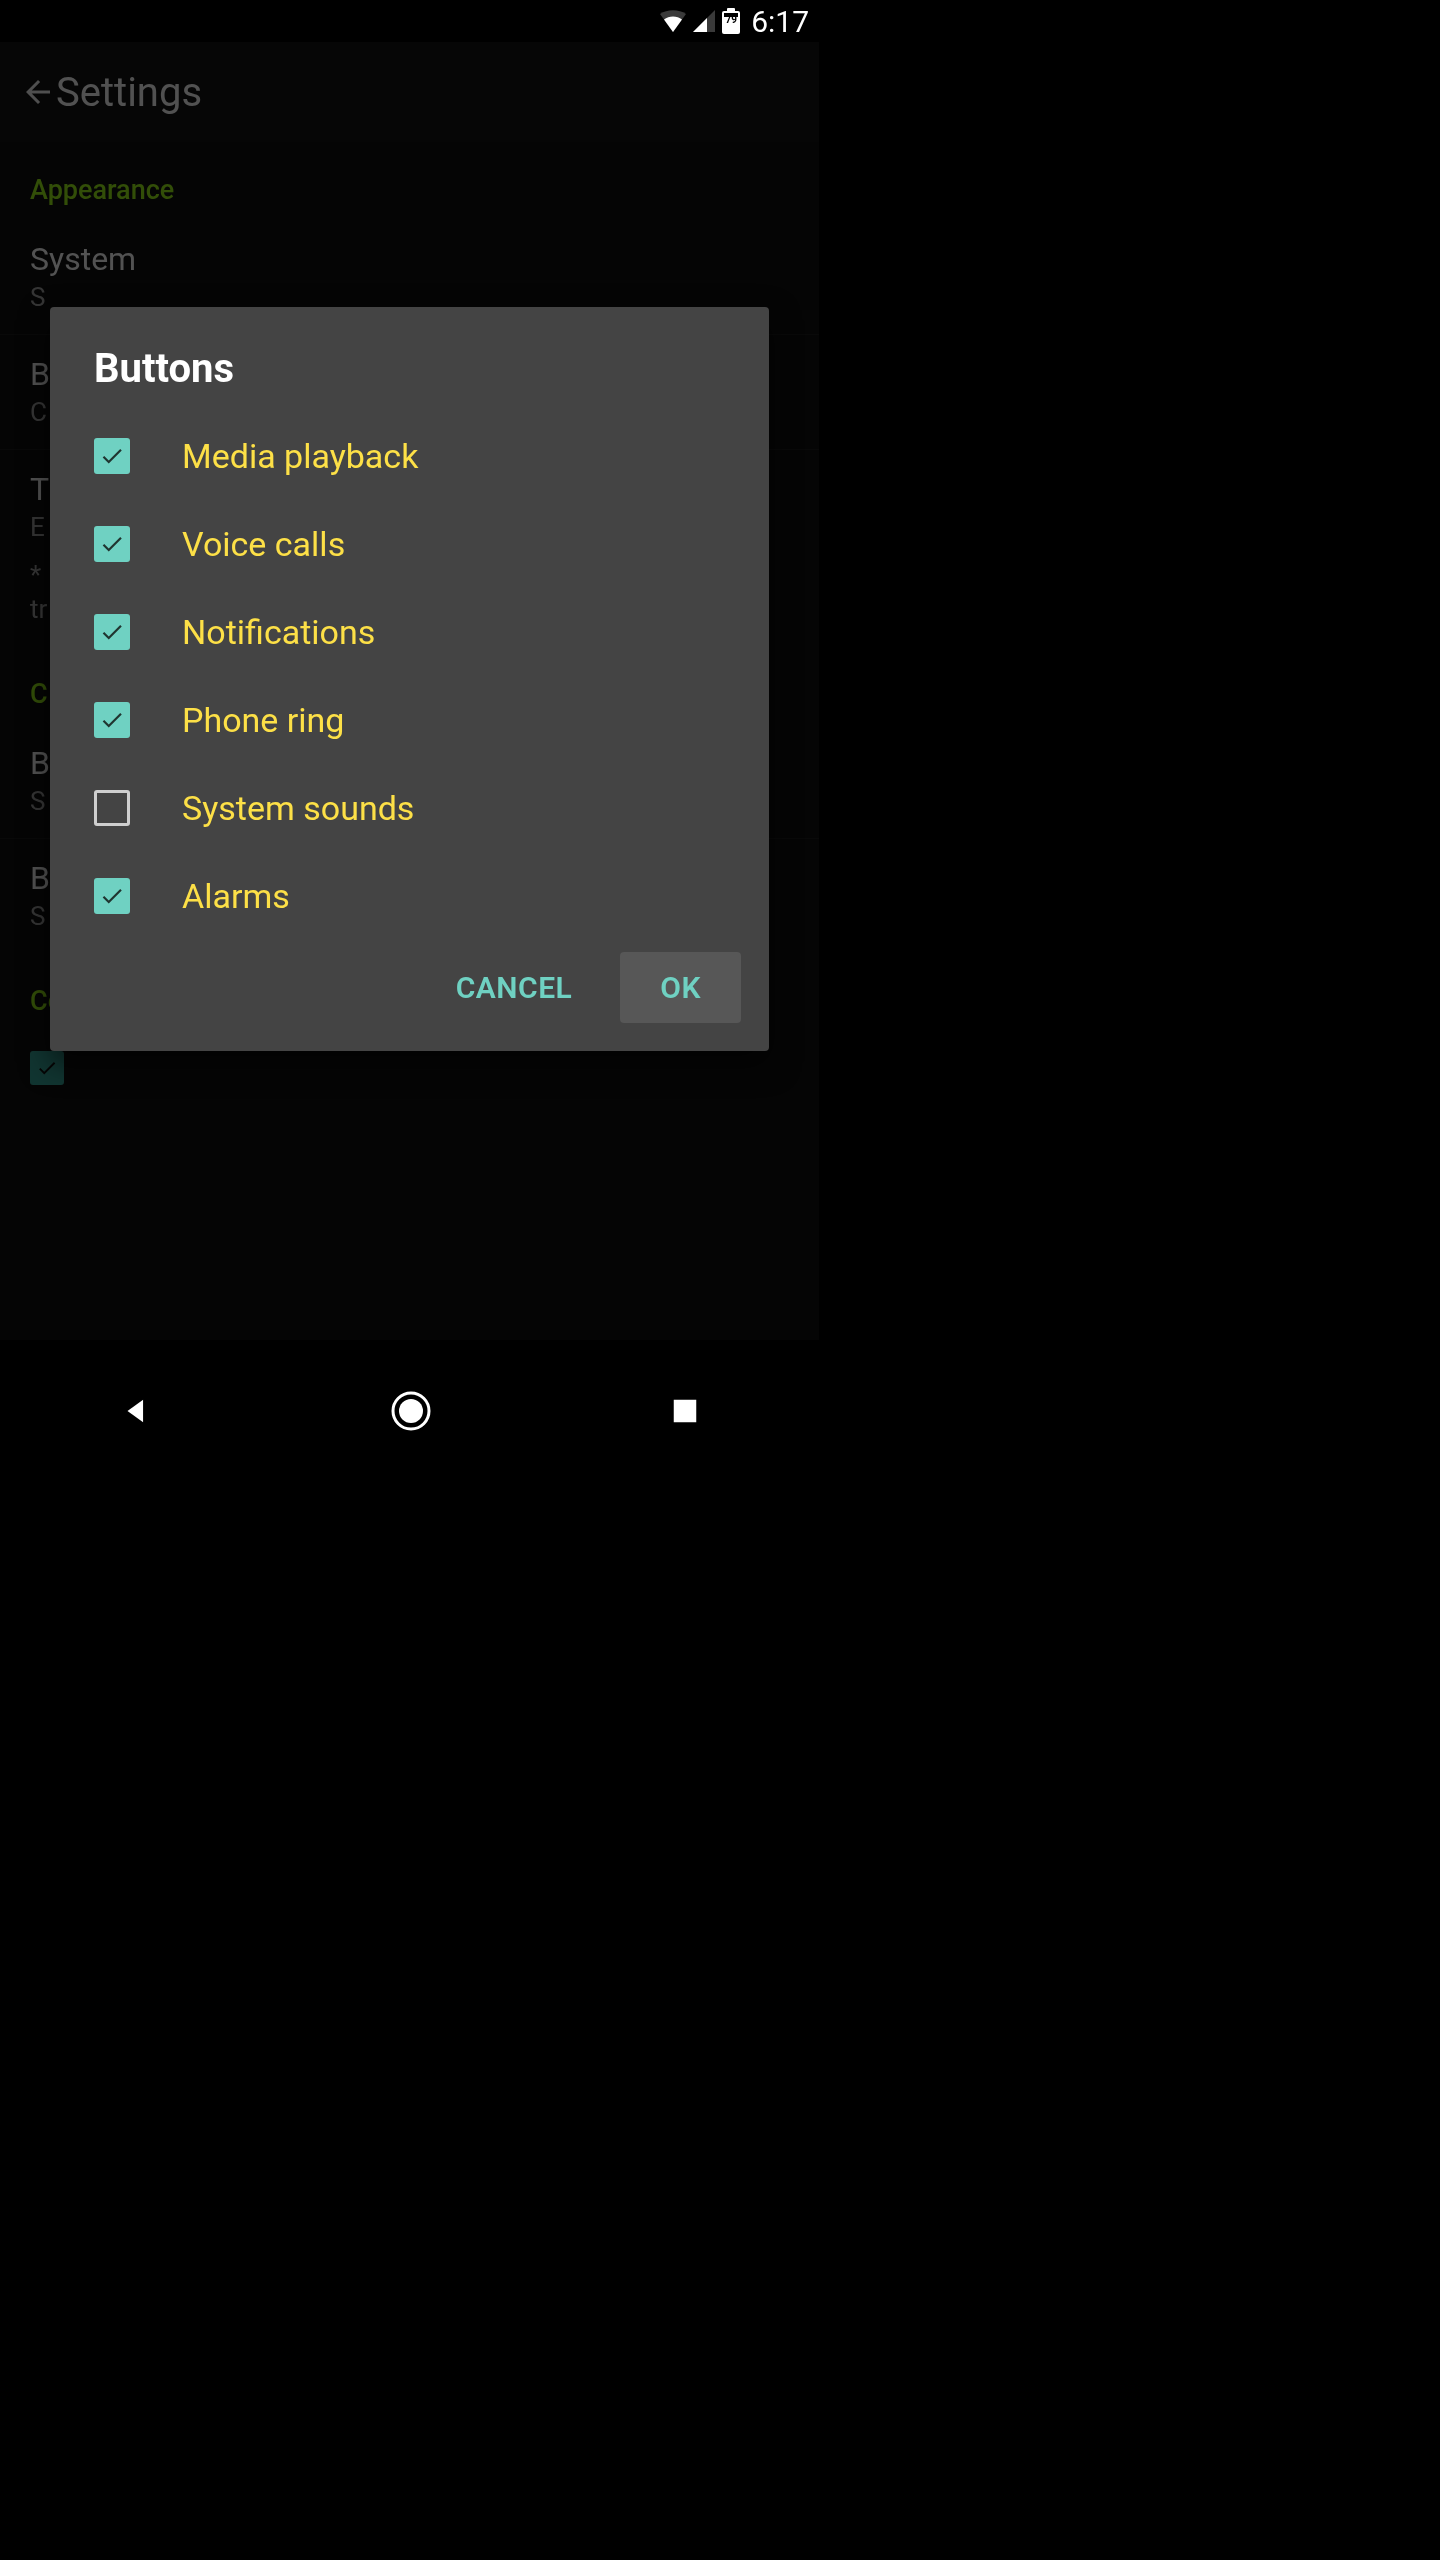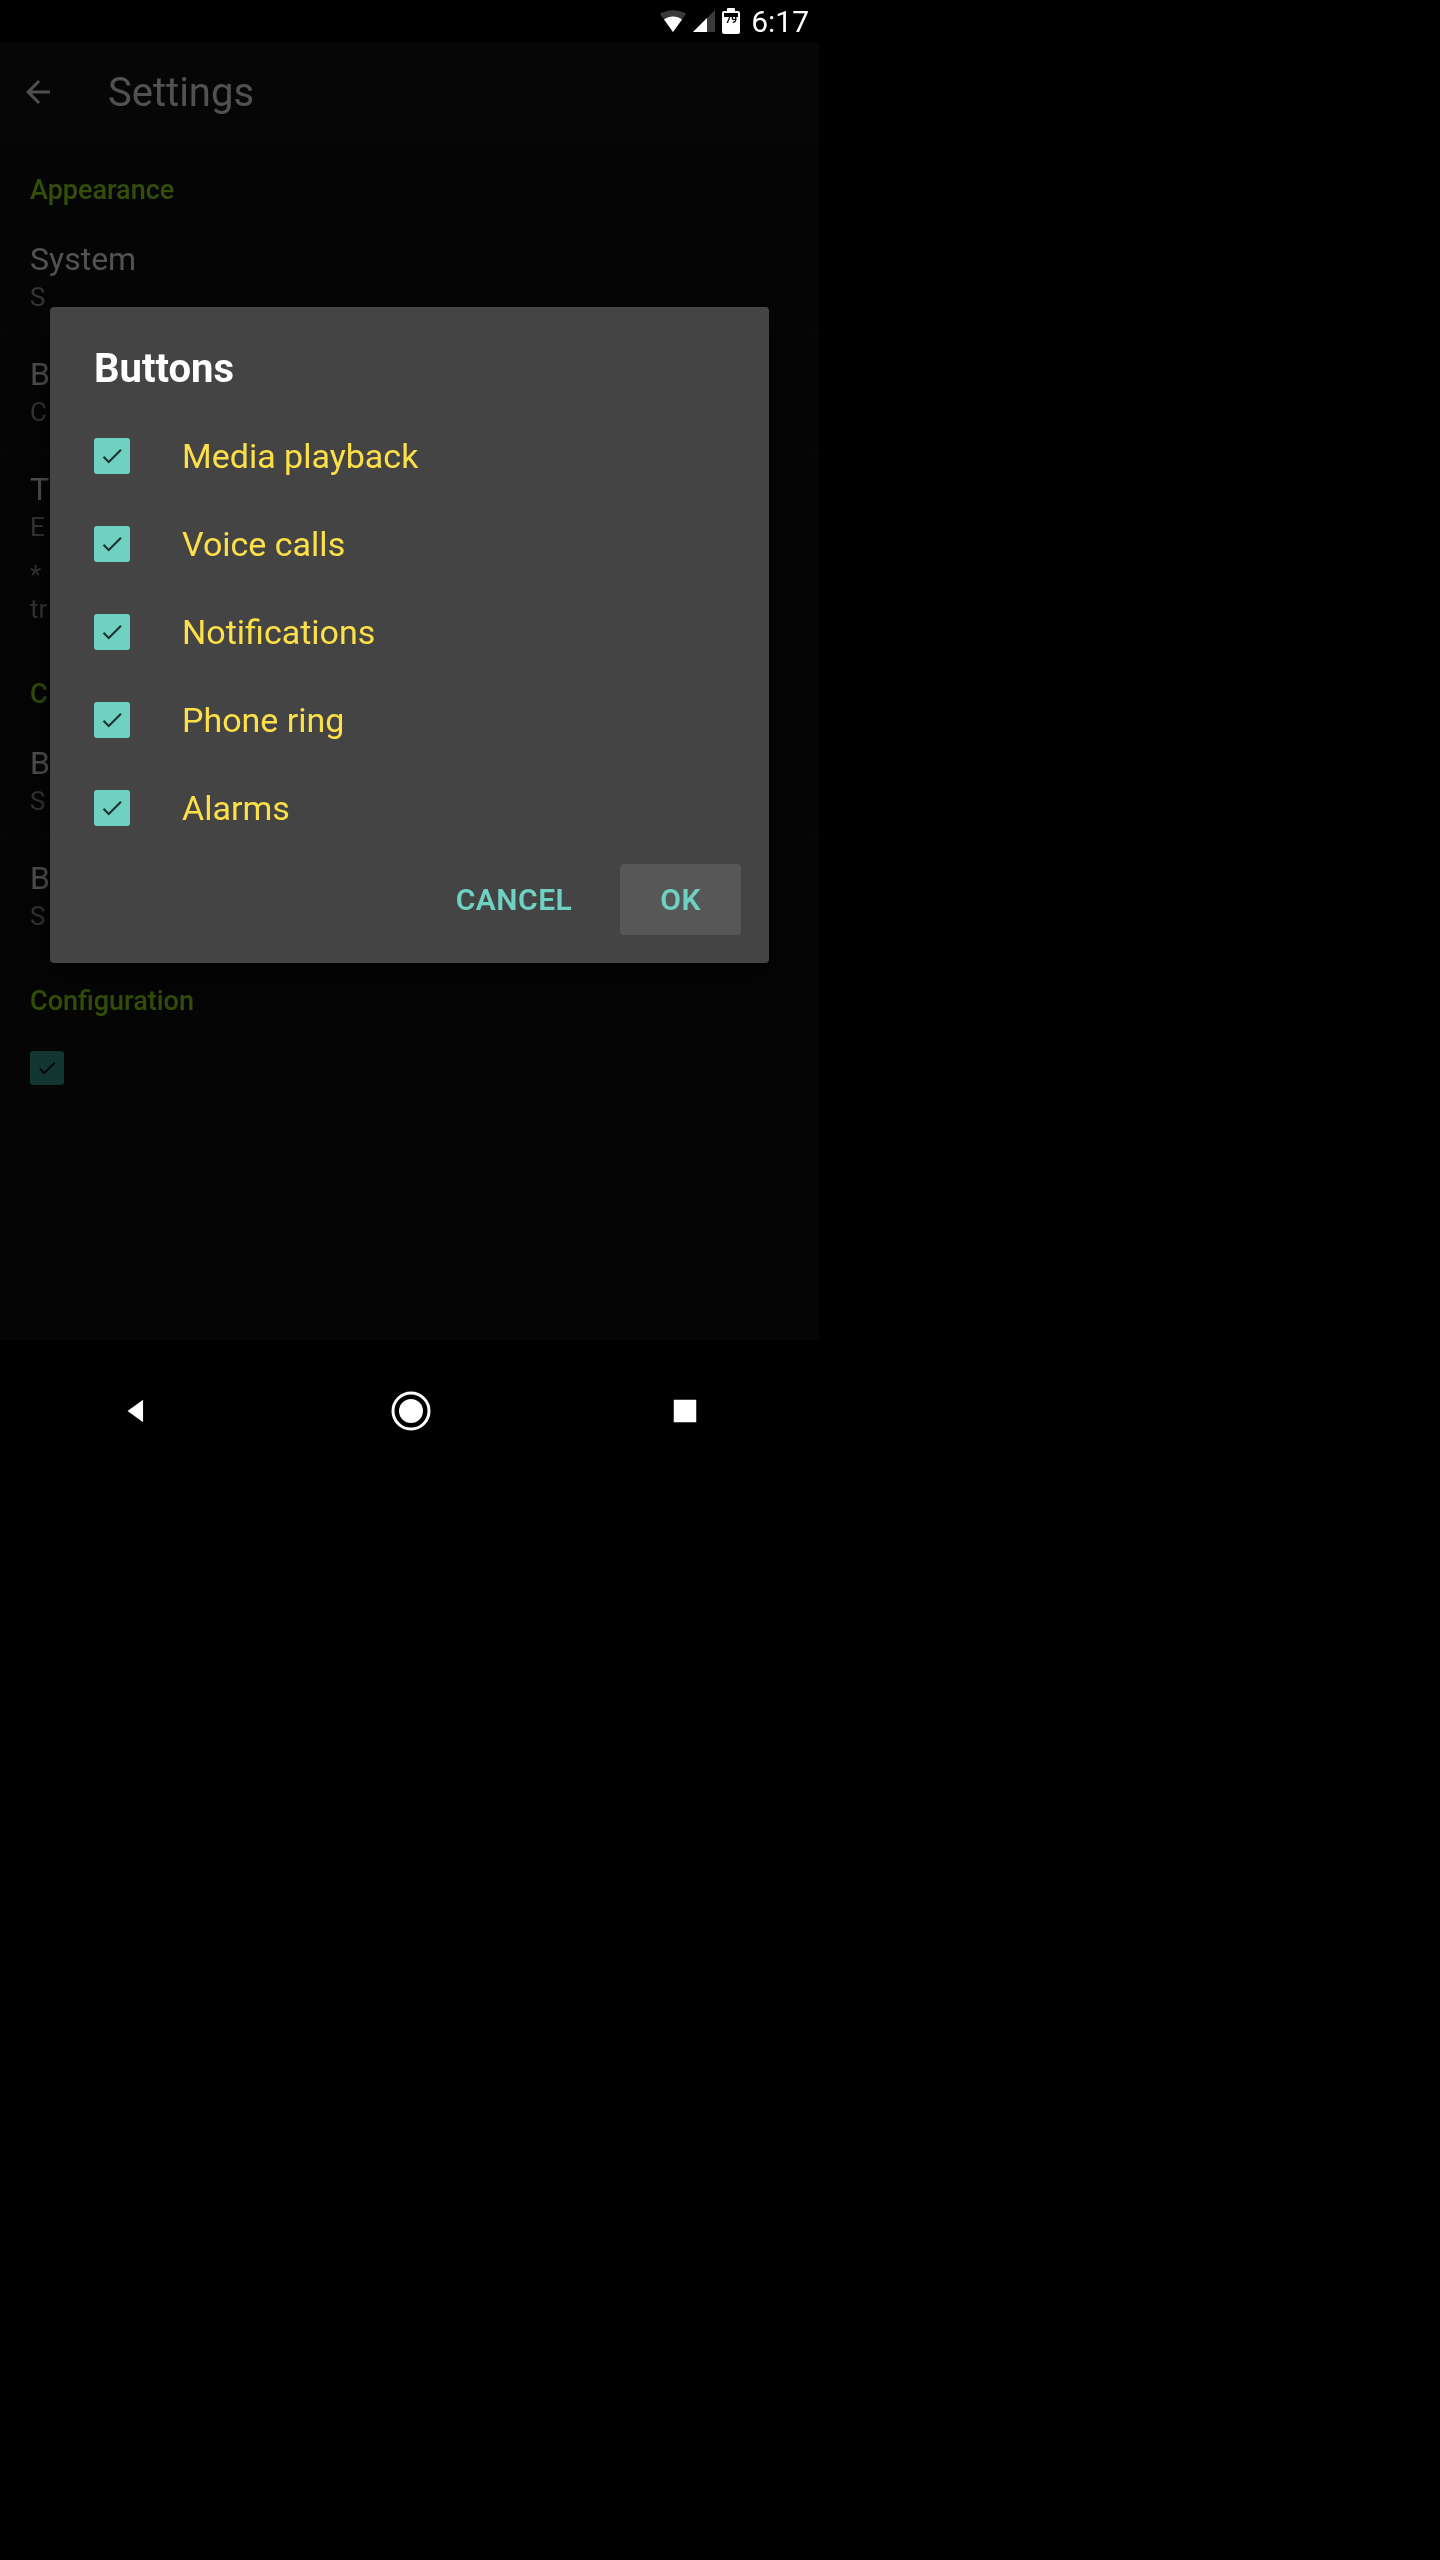--- a/index.html
+++ b/index.html
@@ -48,21 +48,20 @@
     height: 1298px;
     background: #0e0e0e;
     opacity: 0.38;
     overflow: hidden;
   }
   .appbar {
     height: 100px;
     display:flex;
     align-items:center;
     padding: 0 20px;
-    gap: 52px;
     background: #111;
   }
   .appbar .back svg { display:block; }
   .appbar .title {
     font-size: 40px;
     color: #d4d4d4;
     font-weight: 400;
   }
   .section-label {
     color: #84cc16;
@@ -260,20 +259,24 @@
 
   <div class="opt">
     <div class="checkbox checked">
       <svg width="26" height="26" viewBox="0 0 24 24">
           <path d="M9 16.17 4.83 12l-1.42 1.41L9 19 21 7l-1.41-1.41z" fill="#203530"></path>
         </svg>
     </div>
     <div class="opt-label">Phone ring</div>
   </div>
 
+  <div class="opt">
+    <div class="checkbox unchecked"></div>
+    <div class="opt-label">System sounds</div>
+  </div>
 
   <div class="opt">
     <div class="checkbox checked">
       <svg width="26" height="26" viewBox="0 0 24 24">
           <path d="M9 16.17 4.83 12l-1.42 1.41L9 19 21 7l-1.41-1.41z" fill="#203530"></path>
         </svg>
     </div>
     <div class="opt-label">Alarms</div>
   </div>
 

